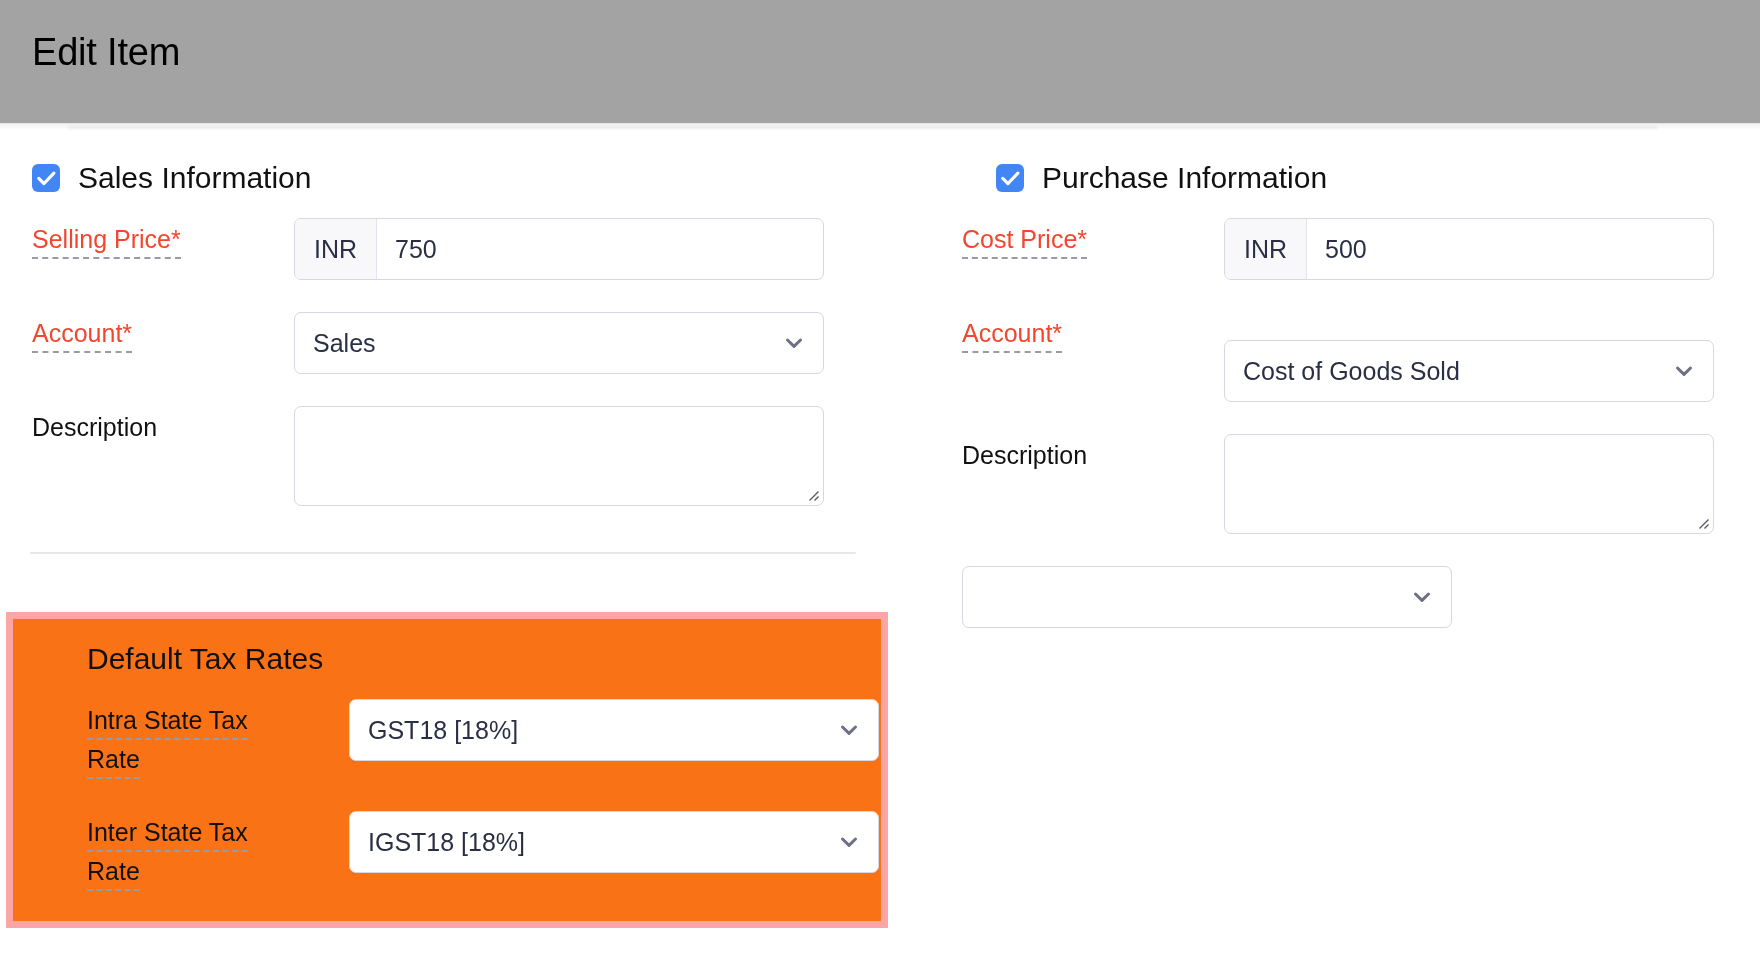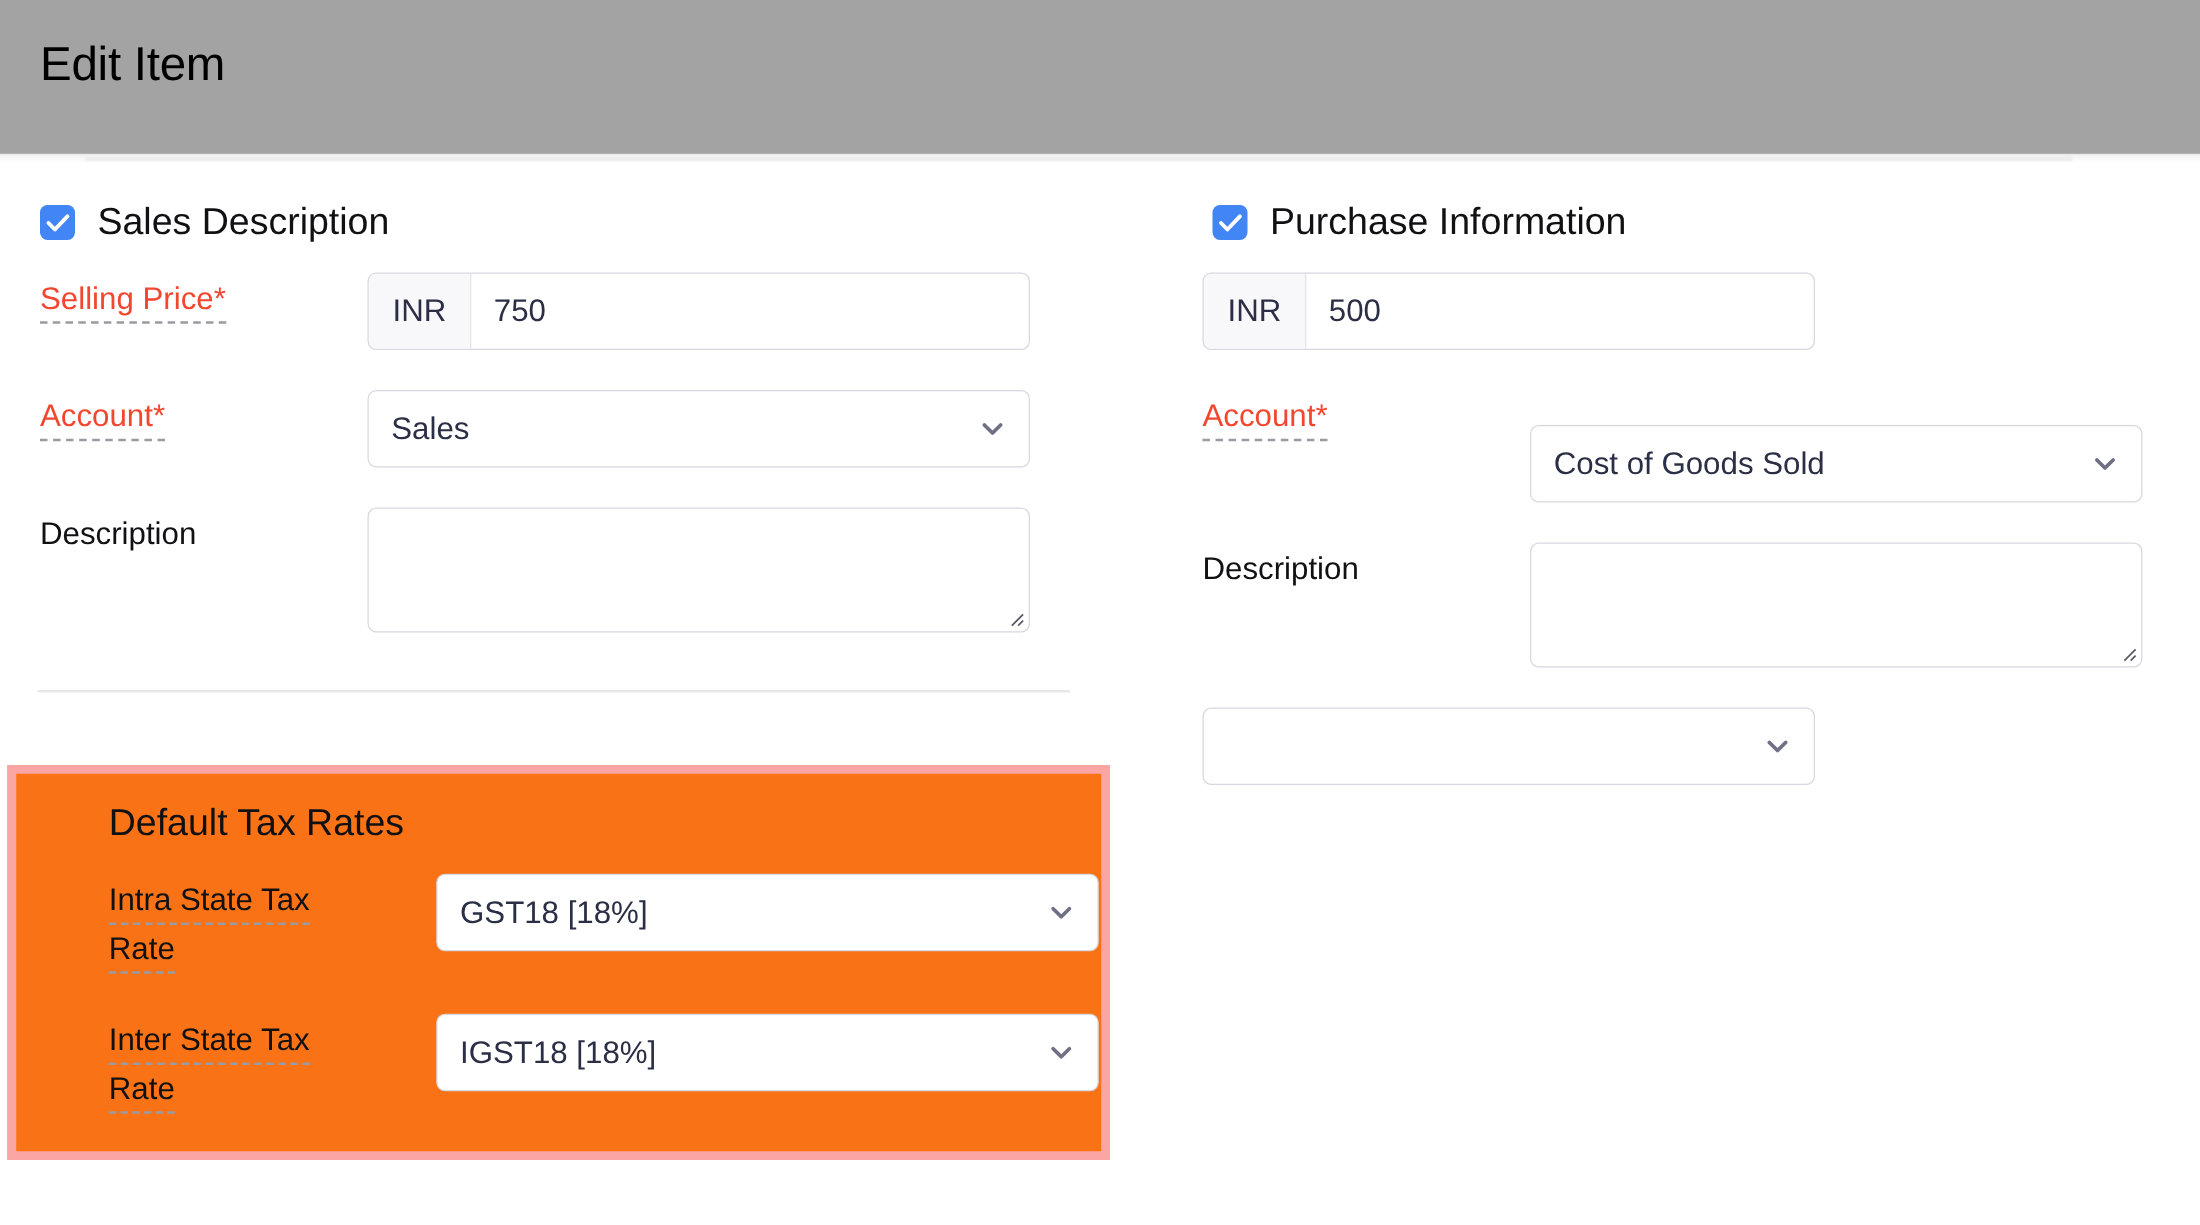--- a/index.html
+++ b/index.html
@@ -65,21 +65,21 @@
   .col-right { left: 900px; width: 860px; }
 
   
   .section-head {
     position: relative;
     height: 44px;
     display: flex;
     align-items: center;
   }
   .section-head.left  { margin-left: 32px; }
-  .section-head.right { margin-left: 70px; }
+  .section-head.right { margin-left: 96px; }
 
   .checkbox {
     width: 28px; height: 28px;
     border-radius: 6px;
     background: #4285f4;
     display: inline-flex;
     align-items: center;
     justify-content: center;
     flex: 0 0 auto;
     cursor: pointer;
@@ -231,21 +231,21 @@
   <div class="header-shadow-inner"></div>
 
   <div class="col col-left">
 
     <div class="section-head left">
       <span class="checkbox">
         <svg width="19" height="15" viewBox="0 0 19 15">
           <path d="M1.8 7.4 L6.9 12.6 L16.9 2.1" fill="none" stroke="#ffffff" stroke-width="3.1" stroke-linecap="round" stroke-linejoin="round"></path>
         </svg>
       </span>
-      <span class="section-title">Sales Description</span>
+      <span class="section-title">Sales Information</span>
     </div>
 
     <div class="row left" style="margin-top:18px;">
       <div class="lbl req">
         <span class="dash"><span class="txt">Selling Price</span><span class="star">*</span></span>
       </div>
       <div class="ctrl" style="width:530px;">
         <div class="field">
           <div class="prefix">INR</div>
           <input class="value" type="text" value="750" style="">
@@ -323,20 +323,23 @@
     <div class="section-head right">
       <span class="checkbox">
         <svg width="19" height="15" viewBox="0 0 19 15">
           <path d="M1.8 7.4 L6.9 12.6 L16.9 2.1" fill="none" stroke="#ffffff" stroke-width="3.1" stroke-linecap="round" stroke-linejoin="round"></path>
         </svg>
       </span>
       <span class="section-title">Purchase Information</span>
     </div>
 
     <div class="row right" style="margin-top:18px;">
+      <div class="lbl req">
+        <span class="dash"><span class="txt">Cost Price</span><span class="star">*</span></span>
+      </div>
       <div class="ctrl" style="width:490px;">
         <div class="field">
           <div class="prefix">INR</div>
           <input class="value" type="text" value="500" style="">
         </div>
       </div>
     </div>
 
     <div class="row right" style="margin-top:32px;">
       <div class="lbl req">

